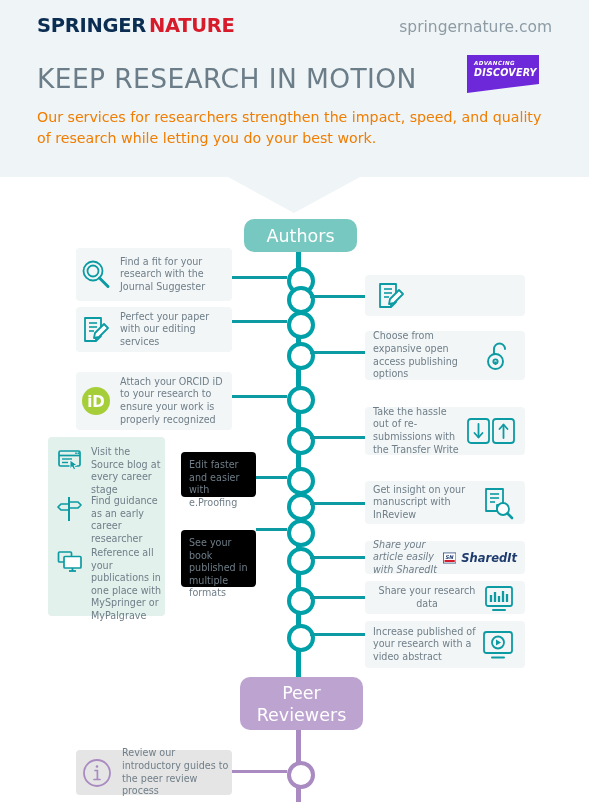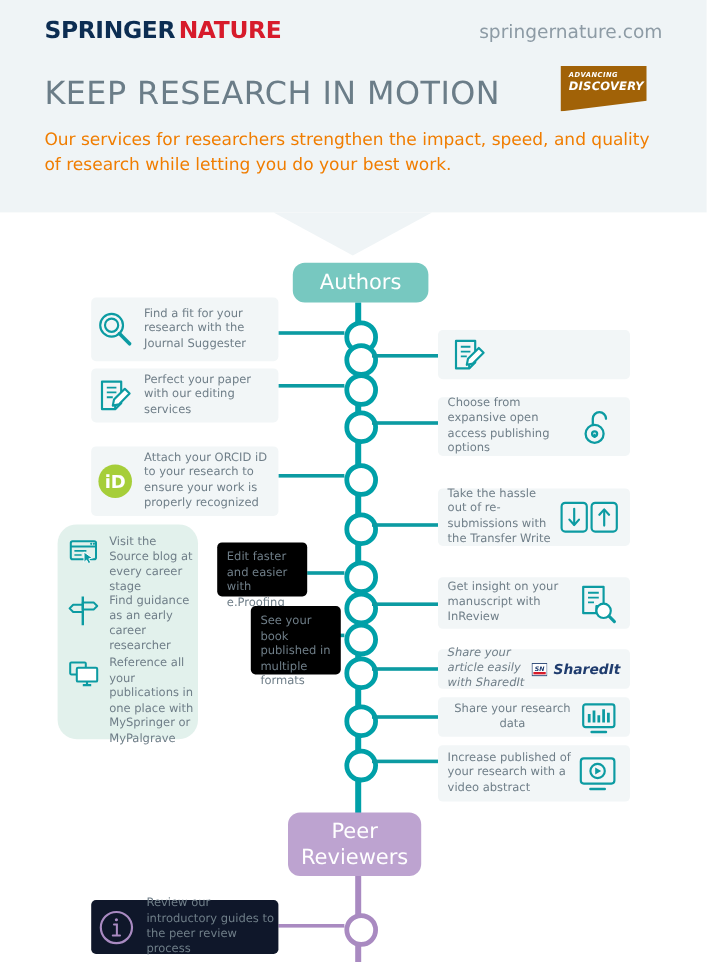--- a/index.html
+++ b/index.html
@@ -13,54 +13,54 @@
      border-top:36px solid #eff4f6;}
   .logo{position:absolute;left:37px;top:14px;font-size:19.5px;font-weight:bold;
         letter-spacing:-0.3px;white-space:nowrap;}
   .logo .sp{color:#0c2d52;}
   .logo .na{color:#d71b2b;margin-left:3px;}
   .site-url{position:absolute;right:37px;top:18px;font-size:15.5px;color:#8d9ba5;}
   .headline{position:absolute;left:37px;top:63px;font-size:26.5px;color:#6b7d88;
             letter-spacing:.4px;white-space:nowrap;}
   .subline{position:absolute;left:37px;top:107px;width:510px;font-size:14.2px;
            line-height:20.5px;color:#f07d00;}
-  .badge{position:absolute;left:467px;top:55px;width:72px;height:38px;background:#a16207;
+  .badge{position:absolute;left:467px;top:55px;width:72px;height:38px;background:#6d28d9;
          clip-path:polygon(0 0,100% 0,100% 76%,0 100%);color:#fff;}
   .badge .b1{position:absolute;left:7px;top:5px;font-size:5.6px;font-weight:bold;
              font-style:italic;letter-spacing:.4px;}
   .badge .b2{position:absolute;left:7px;top:12px;font-size:9.6px;font-weight:bold;
              font-style:italic;letter-spacing:.2px;}
 
   
   .spine{position:absolute;left:296px;width:5px;background:#00a0a8;}
   .spine-purple{position:absolute;left:296px;width:5px;background:#a98ac1;}
   .node{position:absolute;width:20px;height:20px;border-radius:50%;
         background:#fff;border:4px solid #00a0a8;margin-left:-12px;margin-top:-10px;left:298.5px;}
   .node.purple{border-color:#a98ac1;}
   .conn{position:absolute;height:3px;background:#0c9ba2;}
   .conn.purple{background:#a98ac1;}
 
   
   .pill{position:absolute;border-radius:10px;display:flex;align-items:center;
         justify-content:center;color:#fff;text-align:center;}
   .pill.authors{left:244px;top:219px;width:113px;height:33px;background:#77c8c0;
                 font-size:17.5px;}
-  .pill.peer{left:240px;top:677px;width:111px;height:53px;background:#bda3d0;
+  .pill.peer{left:240px;top:677px;width:123px;height:53px;background:#bda3d0;
              font-size:17.5px;line-height:22px;}
 
   
   .card{position:absolute;background:#f2f6f7;border-radius:4px;display:flex;
         align-items:center;box-sizing:border-box;}
   .card .txt{font-size:9.6px;line-height:12.6px;color:#6f7e88;}
   .card.left .txt{margin-left:4px;}
   .card.right{padding:0 8px;}
   .ic{flex:0 0 auto;display:flex;align-items:center;justify-content:center;}
 
   .group-card{position:absolute;left:48px;top:437px;width:117px;height:179px;
-              background:#e2f1ec;border-radius:16px;}
+              background:#e2f1ec;border-radius:4px;}
   .group-card::after{content:"";position:absolute;left:5px;top:5px;width:117px;height:179px;
               background:#bfdcd6;border-radius:4px;z-index:-1;}
   .grow{position:absolute;display:flex;align-items:flex-start;}
   .grow .txt{font-size:9.6px;line-height:12.6px;color:#6f7e88;margin-left:5px;}
 
   .mid-card{position:absolute;background:#000000;border-radius:4px;}
   .mid-card .txt{font-size:9.6px;line-height:12.6px;color:#6f7e88;padding:7px 8px;}
 
   svg{display:block;}
 </style>
@@ -196,21 +196,21 @@
         <line x1="16.5" y1="21" x2="16.5" y2="24" stroke-width="1.8"></line>
       </svg>
     </span>
     <span class="txt">Reference all your publications in one place with MySpringer or MyPalgrave</span>
   </div>
 </div>
 
 <div class="mid-card" style="left:181px;top:452px;width:75px;height:45px;">
   <div class="txt">Edit faster and easier with e.Proofing</div>
 </div>
-<div class="mid-card" style="left:181px;top:505px;width:75px;height:57px;margin-left:28px;">
+<div class="mid-card" style="left:181px;top:530px;width:75px;height:57px;">
   <div class="txt">See your book published in multiple formats</div>
 </div>
 
 <div class="card right" style="left:365px;top:275px;width:160px;height:41px;">
   <span class="ic" style="width:36px">
     <svg width="32" height="32" viewBox="0 0 32 32" fill="none" stroke="#0c9ba2" stroke-width="1.8">
       <path d="M5 4h16v18l-5 5H5z" stroke-linejoin="round"></path>
       <path d="M16 27v-5h5" stroke-linejoin="round"></path>
       <line x1="9" y1="9" x2="17" y2="9" stroke-width="1.6"></line>
       <line x1="9" y1="13" x2="17" y2="13" stroke-width="1.6"></line>
@@ -293,21 +293,21 @@
   <span class="ic" style="width:38px">
     <svg width="34" height="32" viewBox="0 0 34 32" fill="none" stroke="#0c9ba2" stroke-width="1.8">
       <rect x="3" y="3" width="28" height="21" rx="2.5"></rect>
       <circle cx="17" cy="13.5" r="6"></circle>
       <path d="M15 10.5l5 3-5 3z" fill="#0c9ba2" stroke="none"></path>
       <line x1="11" y1="28.5" x2="23" y2="28.5" stroke-width="2" stroke-linecap="round"></line>
     </svg>
   </span>
 </div>
 
-<div class="card left" style="left:76px;top:750px;width:156px;height:45px;background:#0f172a;">
+<div class="card left" style="left:76px;top:750px;width:156px;height:45px;background:#e5e5e5;">
   <span class="ic" style="width:42px">
     <svg width="34" height="34" viewBox="0 0 34 34" fill="none" stroke="#a98ac1" stroke-width="1.8">
       <circle cx="17" cy="17" r="13"></circle>
       <circle cx="17" cy="10.5" r="1.3" fill="#a98ac1" stroke="none"></circle>
       <path d="M15 14.5h2.4v9M14 23.5h6" stroke-linecap="round" stroke-width="1.7"></path>
     </svg>
   </span>
   <span class="txt">Review our introductory guides to the peer review process</span>
 </div>
 

